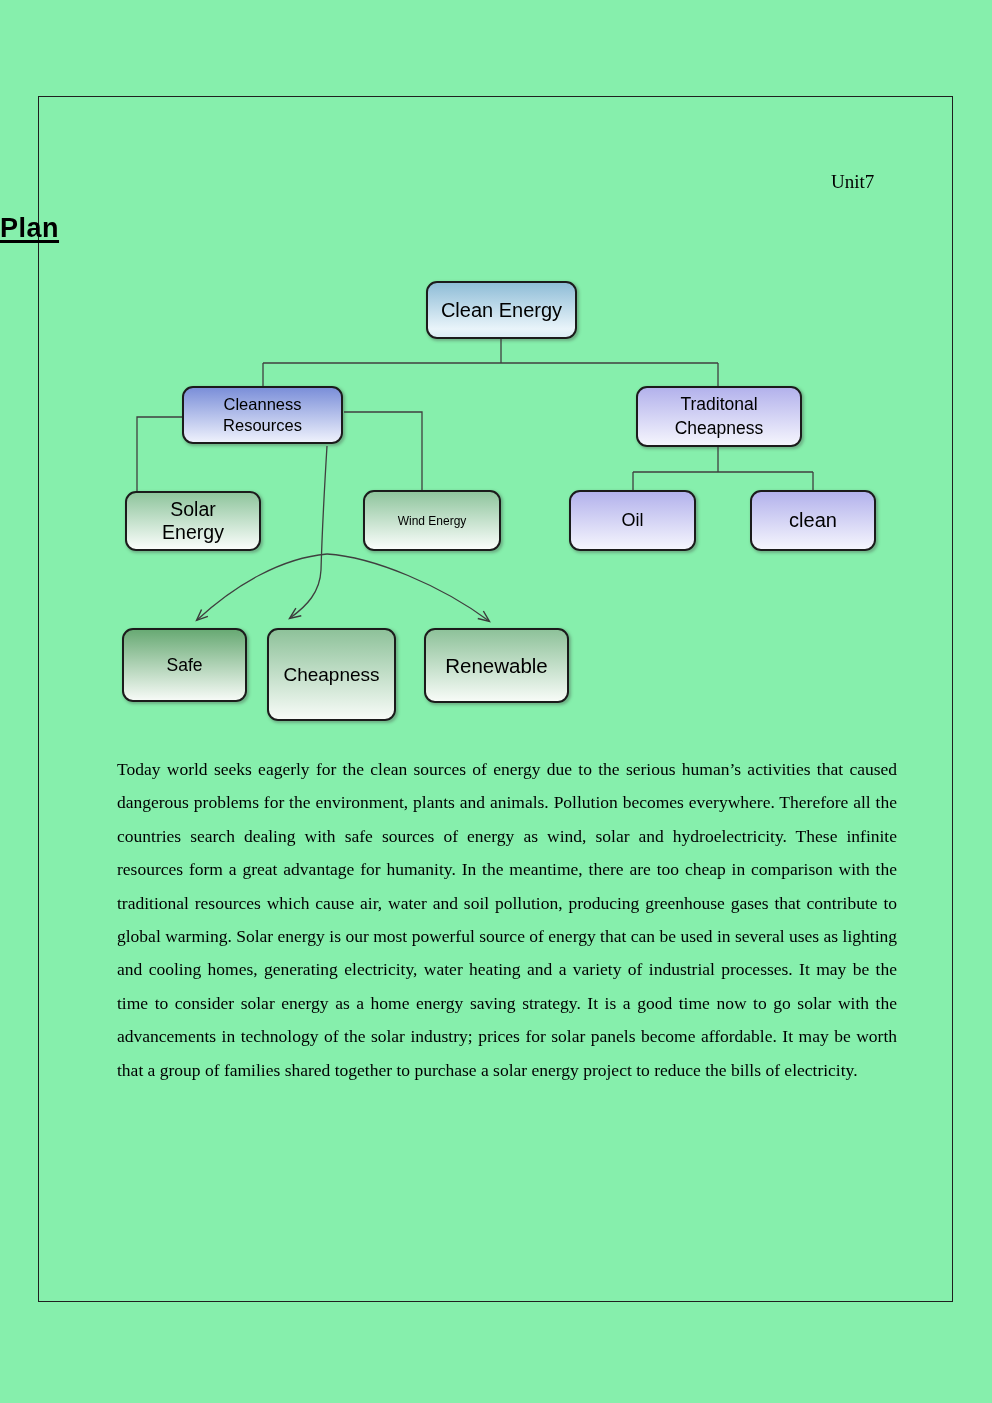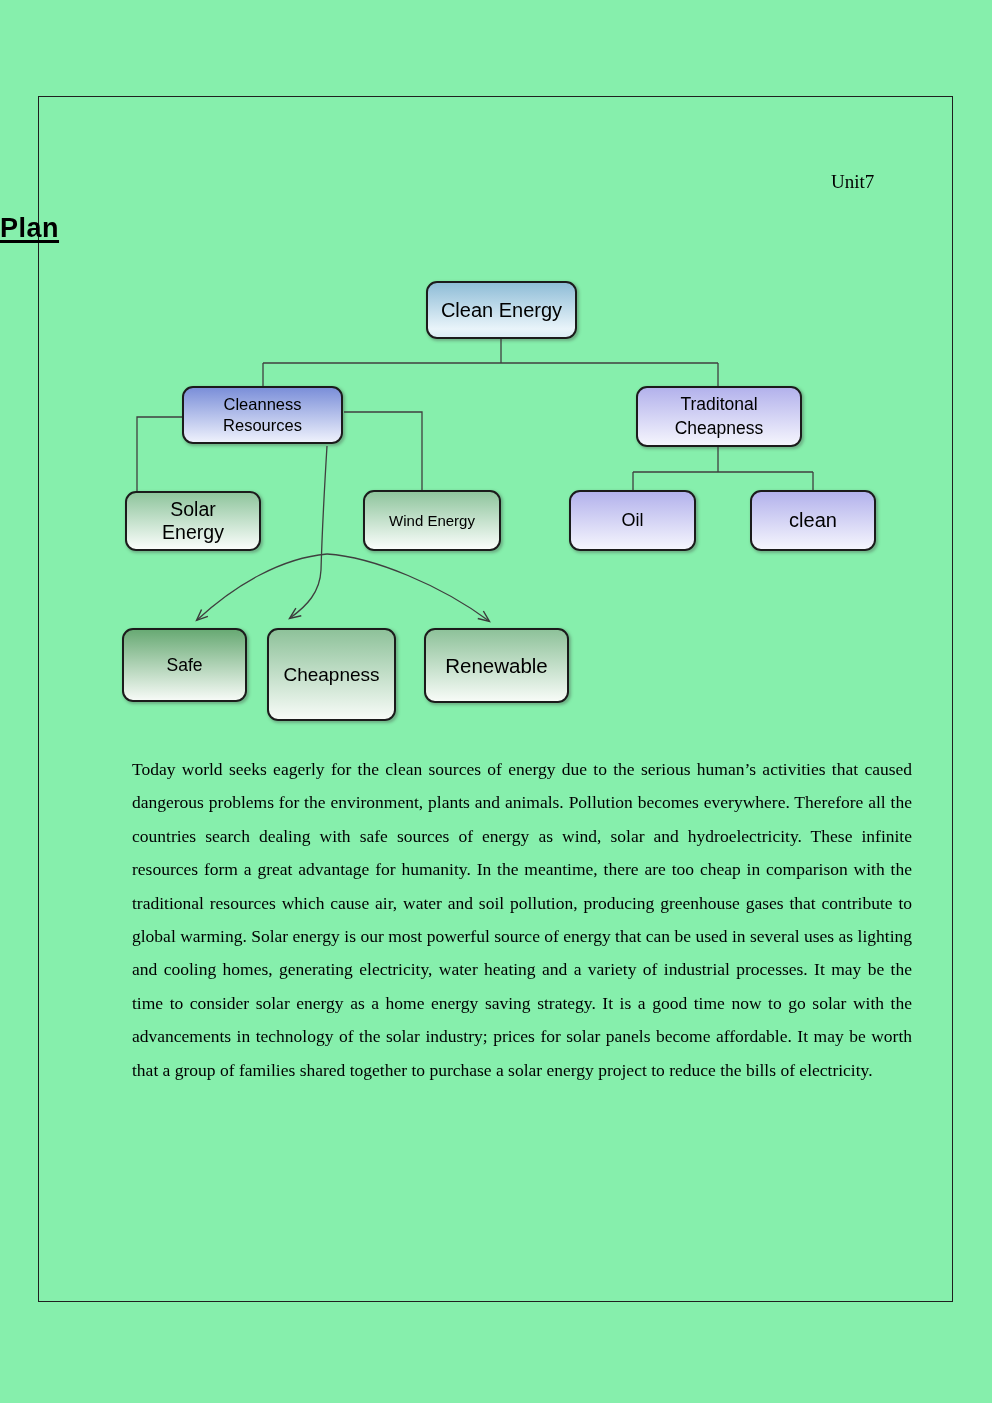--- a/index.html
+++ b/index.html
@@ -20,27 +20,27 @@
   .bg-blue      {background:linear-gradient(180deg,#8fbdd7 0%,#e9f4fa 85%,#dcedf5 100%);}
   .bg-periwinkle{background:linear-gradient(180deg,#7b8fd9 0%,#eef1fc 100%);}
   .bg-lavender  {background:linear-gradient(180deg,#b3b2ec 0%,#f5f5fd 100%);}
   .bg-green     {background:linear-gradient(180deg,#8fc59d 0%,#fafdfb 100%);}
   .bg-green-dark{background:linear-gradient(180deg,#68aa74 0%,#f6faf6 100%);}
   .bg-green-mid {background:linear-gradient(180deg,#8ec29a 0%,#f7fbf7 100%);}
   .n-cleanenergy{left:426px;top:281px;width:151px;height:58px;font-size:20px;}
   .n-renewable  {left:182px;top:386px;width:161px;height:58px;font-size:16.5px;line-height:1.3;}
   .n-traditional{left:636px;top:386px;width:166px;height:61px;font-size:17.5px;line-height:1.35;}
   .n-solar      {left:125px;top:491px;width:136px;height:60px;font-size:19.5px;line-height:1.2;}
-  .n-wind       {left:363px;top:490px;width:138px;height:61px;font-size:15px;border-radius:11px;}
+  .n-wind       {left:363px;top:490px;width:138px;height:61px;font-size:12px;border-radius:11px;}
   .n-oil        {left:569px;top:490px;width:127px;height:61px;font-size:18px;}
   .n-coal       {left:750px;top:490px;width:126px;height:61px;font-size:20px;}
   .n-safe       {left:122px;top:628px;width:125px;height:74px;font-size:17.5px;}
   .n-cheapness  {left:267px;top:628px;width:129px;height:93px;font-size:19px;}
   .n-cleanness  {left:424px;top:628px;width:145px;height:75px;font-size:20.5px;}
-  .para{position:absolute;left:132px;top:753px;width:780px;
+  .para{position:absolute;left:117px;top:753px;width:780px;
         font-family:"Liberation Serif",serif;font-size:17.5px;line-height:33.4px;
         color:#000;text-align:justify;text-align-last:left;}
 </style>
 </head>
 <body>
 
 <div id="page">
 
   <div id="frame"></div>
 

